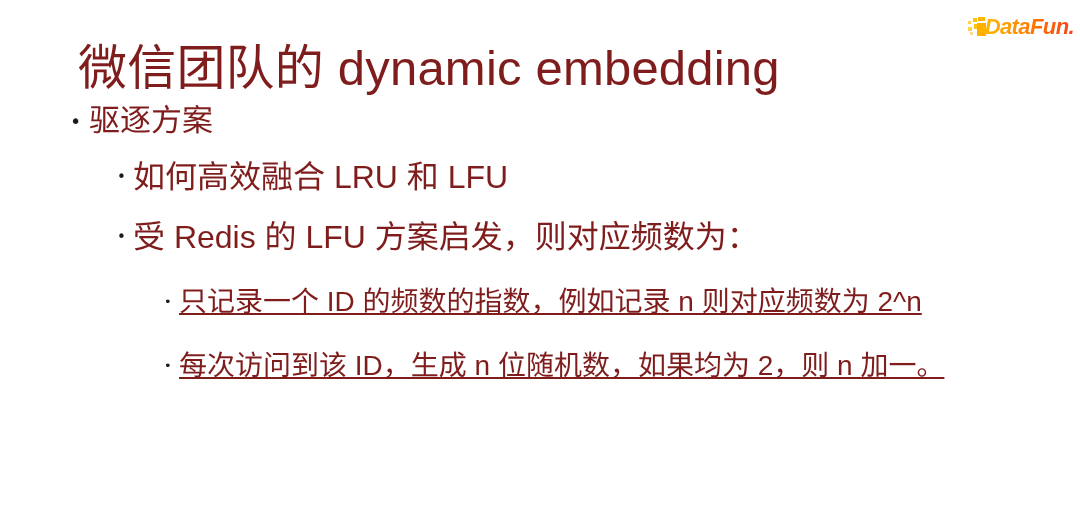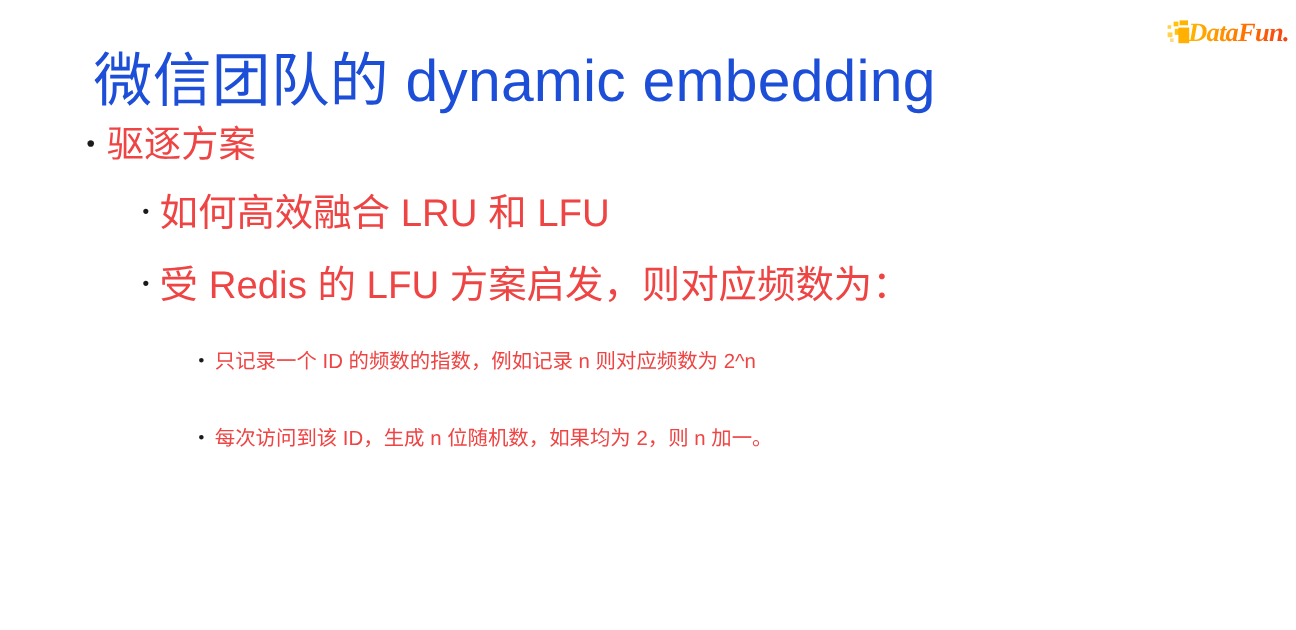--- a/index.html
+++ b/index.html
@@ -28,21 +28,21 @@
   
   .slide-title {
     position: absolute;
     left: 78px;
     top: 2px;
     width: 820px;
     font-size: 49px;
     font-weight: 400;
     line-height: 66px;
     letter-spacing: 0.2px;
-    color: #1d4ed8;
+    color: #7f1d1d;
     white-space: nowrap;
   }
 
   
   .logo {
     position: absolute;
     right: 6px;
     top: 13px;
     display: flex;
     align-items: center;
@@ -72,21 +72,21 @@
     font-size: 22px;
     font-weight: 700;
     font-style: italic;
     letter-spacing: -0.6px;
     line-height: 24px;
     background: linear-gradient(95deg, #FFB800 0%, #FF9500 32%, #FF6A00 62%, #F4401A 100%);
     -webkit-background-clip: text;
     background-clip: text;
     color: transparent;
     -webkit-text-fill-color: transparent;
-    font-family: Liberation Serif, serif;
+    font-family: Liberation Sans, sans-serif;
   }
 
   
   .body {
     position: absolute;
     left: 0;
     top: 100px;
     width: 1080px;
   }
 
@@ -96,21 +96,21 @@
     box-sizing: border-box;
   }
   .bullet .marker {
     position: absolute;
     top: 0;
     color: #1a1a1a;
     font-family: "DejaVu Sans", sans-serif;
   }
   .bullet .text {
     display: block;
-    color: #ef4444;
+    color: #7f1d1d;
   }
 
   
   .lvl1 {
     margin-left: 70px;
     margin-bottom: 16px;
   }
   .lvl1 .marker {
     left: 0px;
     font-size: 19px;
@@ -144,22 +144,23 @@
     margin-bottom: 16px;
     width: 830px;
   }
   .lvl3 .marker {
     left: 0px;
     font-size: 13px;
     line-height: 48px;
   }
   .lvl3 .text {
     margin-left: 15px;
-    font-size: 17px;
+    font-size: 28px;
     line-height: 48px;
+    text-decoration: underline;
   }
 </style>
 </head>
 <body>
 
 <div class="slide">
 
   <h1 class="slide-title">微信团队的 dynamic embedding</h1>
 
   <div class="logo">

